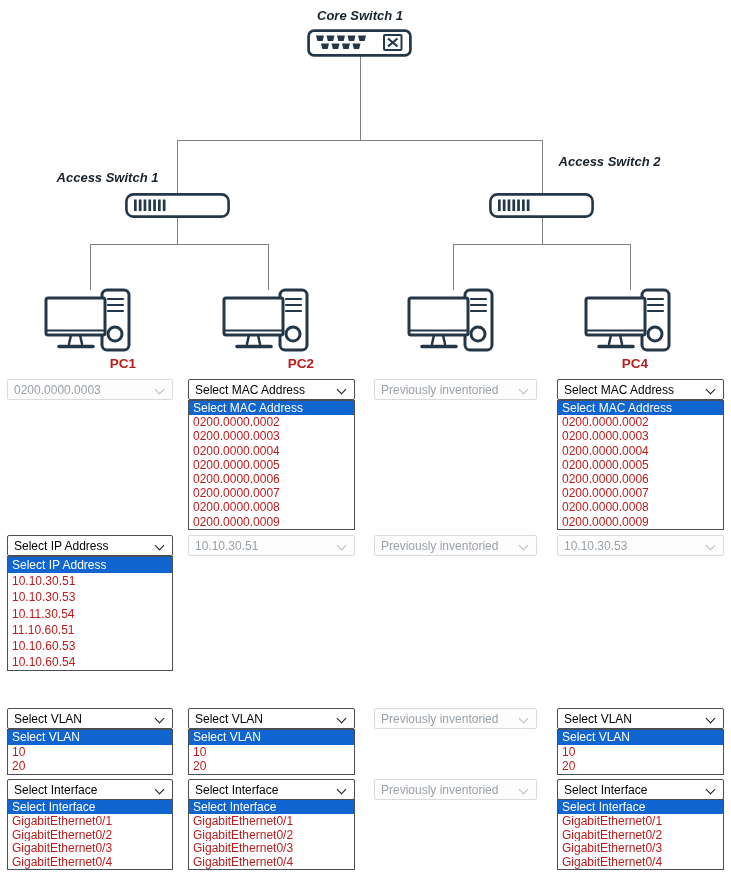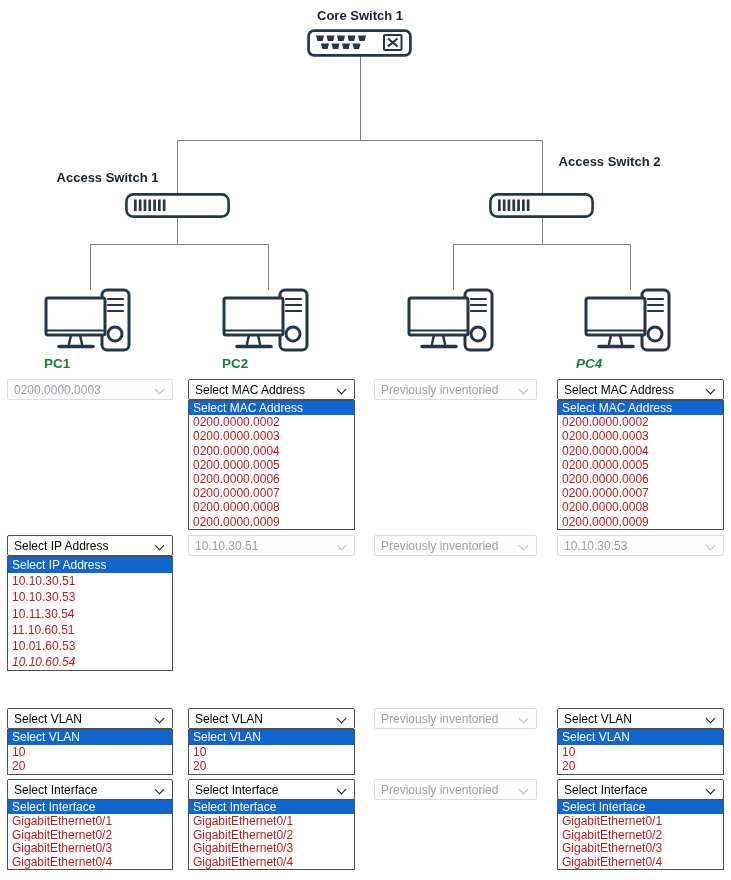--- a/index.html
+++ b/index.html
@@ -1,20 +1,20 @@
 <!DOCTYPE html>
 <html><head>
 <meta charset="utf-8">
 <style>
   html,body{margin:0;padding:0;background:#ffffff;}
   .stage{position:relative;width:731px;height:880px;background:#fff;overflow:hidden;
          font-family:"Liberation Sans",sans-serif;}
   .line{position:absolute;background:var(--line,#7d8287);}
-  .t{position:absolute;font-weight:bold;color:#18222d;font-size:13px;text-align:center;white-space:nowrap;}
-  .pclabel{position:absolute;font-weight:bold;color:#15803d;font-size:13.5px;text-align:left;}
+  .t{position:absolute;font-weight:bold;color:#18222d;font-size:13px;text-align:center;white-space:nowrap;font-style:italic;}
+  .pclabel{position:absolute;font-weight:bold;color:#b91c1c;font-size:13.5px;text-align:right;}
   .icon{position:absolute;}
   
   .select{position:absolute;height:21px;box-sizing:border-box;background:#fff;display:flex;
           align-items:center;font-size:12px;padding:0 20px 0 6px;border-radius:2px;overflow:hidden;}
   .select.active{border:1px solid #4a4f54;color:#000;}
   .select.disabled{border:1px solid #d9dbdd;color:#9aa1a8;background:#fdfdfd;}
   .select .val{white-space:nowrap;overflow:hidden;}
   .select .chev{position:absolute;right:9px;top:6px;width:6px;height:6px;
           border-right:1.8px solid #1a1a1a;border-bottom:1.8px solid #1a1a1a;transform:rotate(45deg);}
   .select.disabled .chev{border-color:#b9bec3;}
@@ -128,39 +128,39 @@
         <rect x="2" y="10" width="59" height="37" rx="2" stroke-width="3"></rect>
         <path d="M3.5 42.5 H59.5" stroke-width="2" fill="none"></path>
         <path d="M27 47 L25 56 M36 47 L38 56" stroke-width="2.5" fill="none"></path>
         <path d="M15 58.5 H49" stroke-width="3.5" fill="none"></path>
       </g>
     </svg>
 
   <div class="pclabel" style="left:44px;top:356px;width:92px;">PC1</div>
   <div class="pclabel" style="left:222px;top:356px;width:92px;">PC2</div>
   <div class="pclabel" style="left:407px;top:376px;width:92px;">PC3</div>
-  <div class="pclabel" style="left:576px;top:356px;width:92px;font-style:italic;">PC4</div>
+  <div class="pclabel" style="left:556px;top:356px;width:92px;">PC4</div>
 
   <div id="widgets">
       <div class="select disabled" style="left: 7px; top: 379px; width: 166px;">
         <span class="val">0200.0000.0003</span>
         <span class="chev"></span>
       </div>
       <div class="select active" style="left: 7px; top: 535px; width: 166px;">
         <span class="val">Select IP Address</span>
         <span class="chev"></span>
       </div>
       <div class="list" style="left: 7px; top: 556px; width: 166px;">
         <div class="item hl" style="height: 16.2px;">Select IP Address</div>
         <div class="item" style="height: 16.2px;">10.10.30.51</div>
         <div class="item" style="height: 16.2px;">10.10.30.53</div>
         <div class="item" style="height: 16.2px;">10.11.30.54</div>
         <div class="item" style="height: 16.2px;">11.10.60.51</div>
-        <div class="item" style="height: 16.2px;">10.01.60.53</div>
-        <div class="item" style="height: 16.2px; font-style: italic;">10.10.60.54</div>
+        <div class="item" style="height: 16.2px;">10.10.60.53</div>
+        <div class="item" style="height: 16.2px;">10.10.60.54</div>
       </div>
       <div class="select active" style="left: 7px; top: 708px; width: 166px;">
         <span class="val">Select VLAN</span>
         <span class="chev"></span>
       </div>
       <div class="list" style="left: 7px; top: 729px; width: 166px;">
         <div class="item hl" style="height: 14.6px;">Select VLAN</div>
         <div class="item" style="height: 14.6px;">10</div>
         <div class="item" style="height: 14.6px;">20</div>
       </div>

